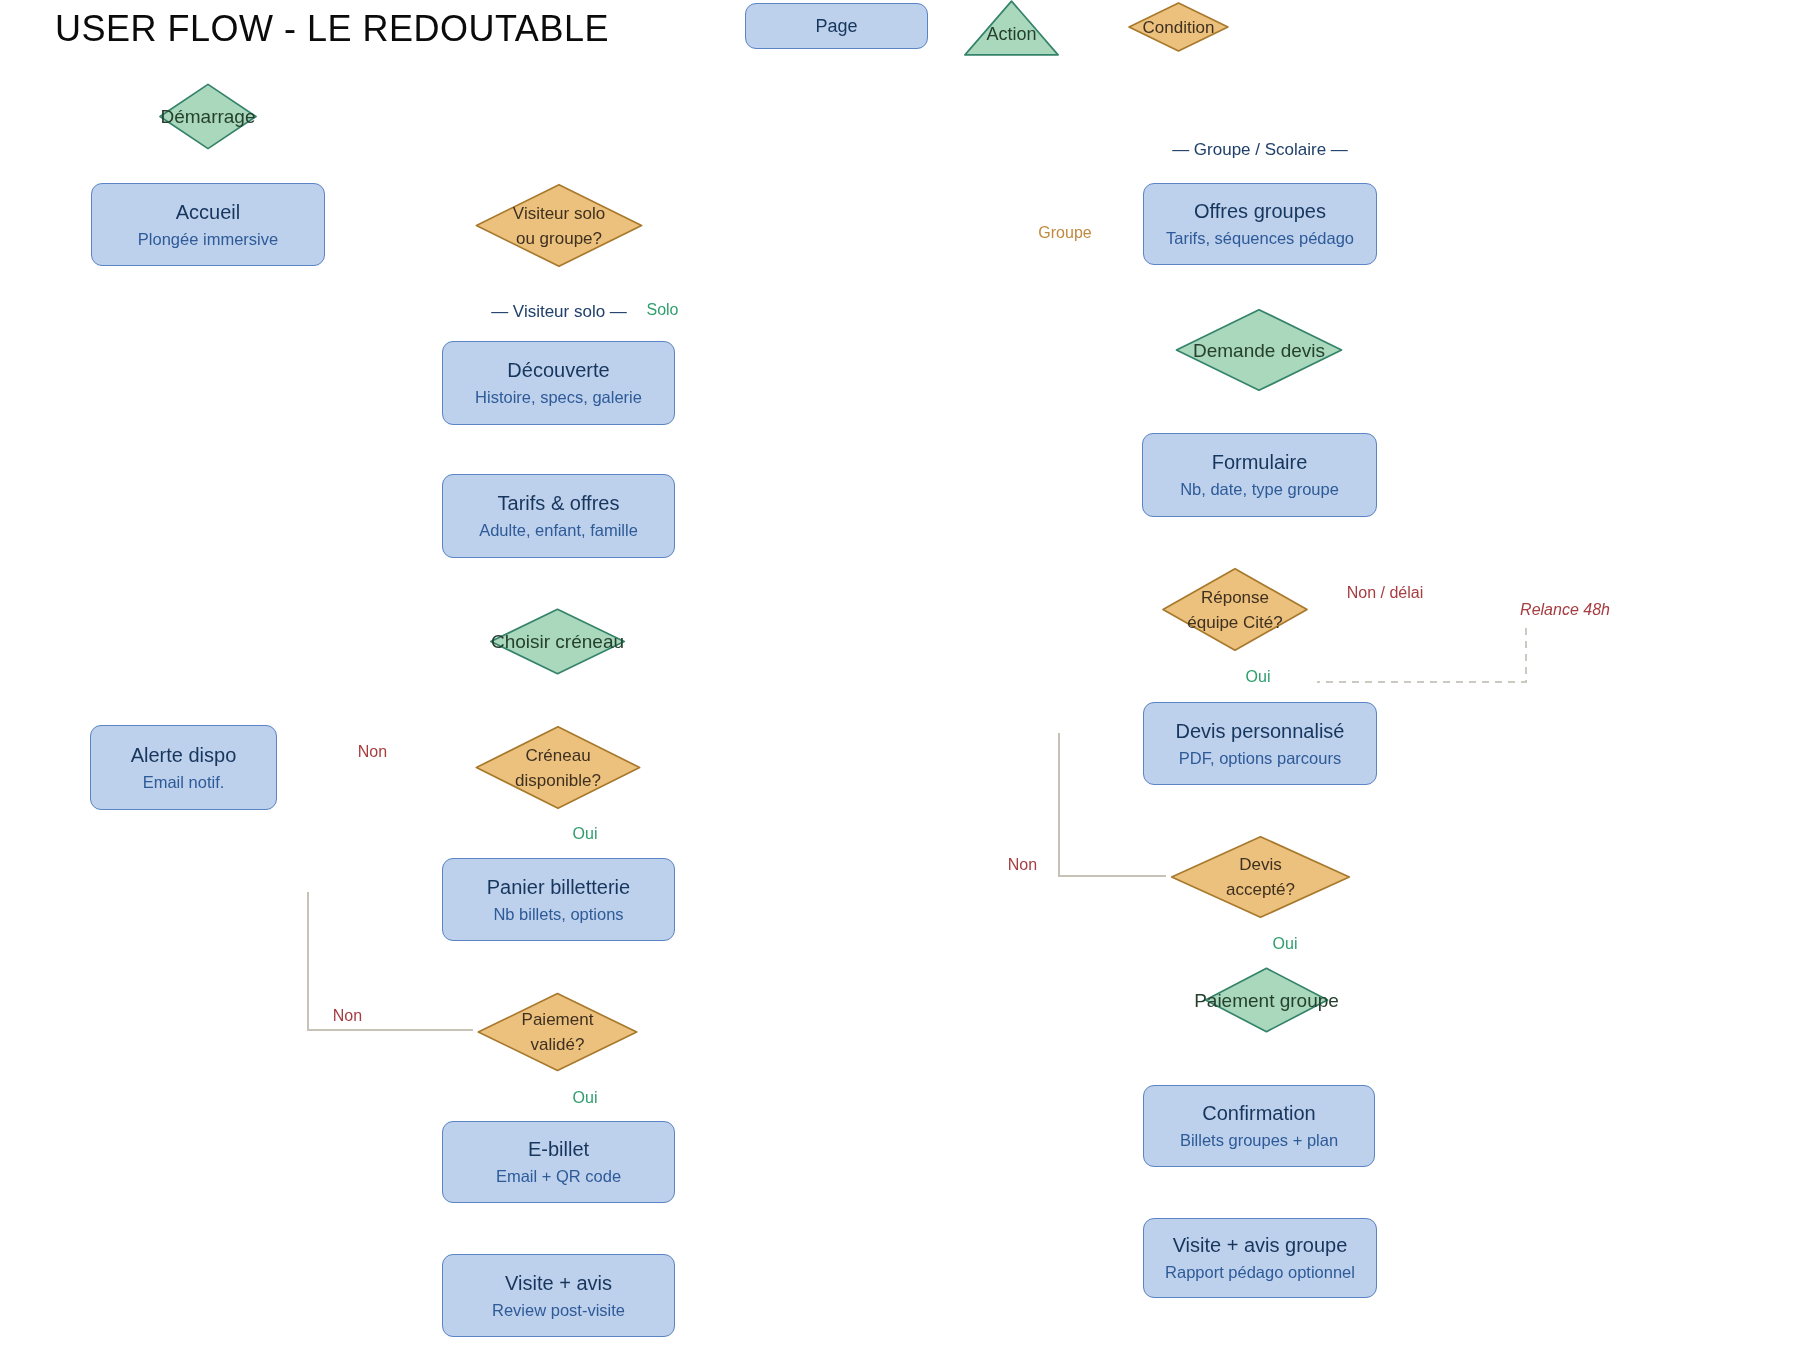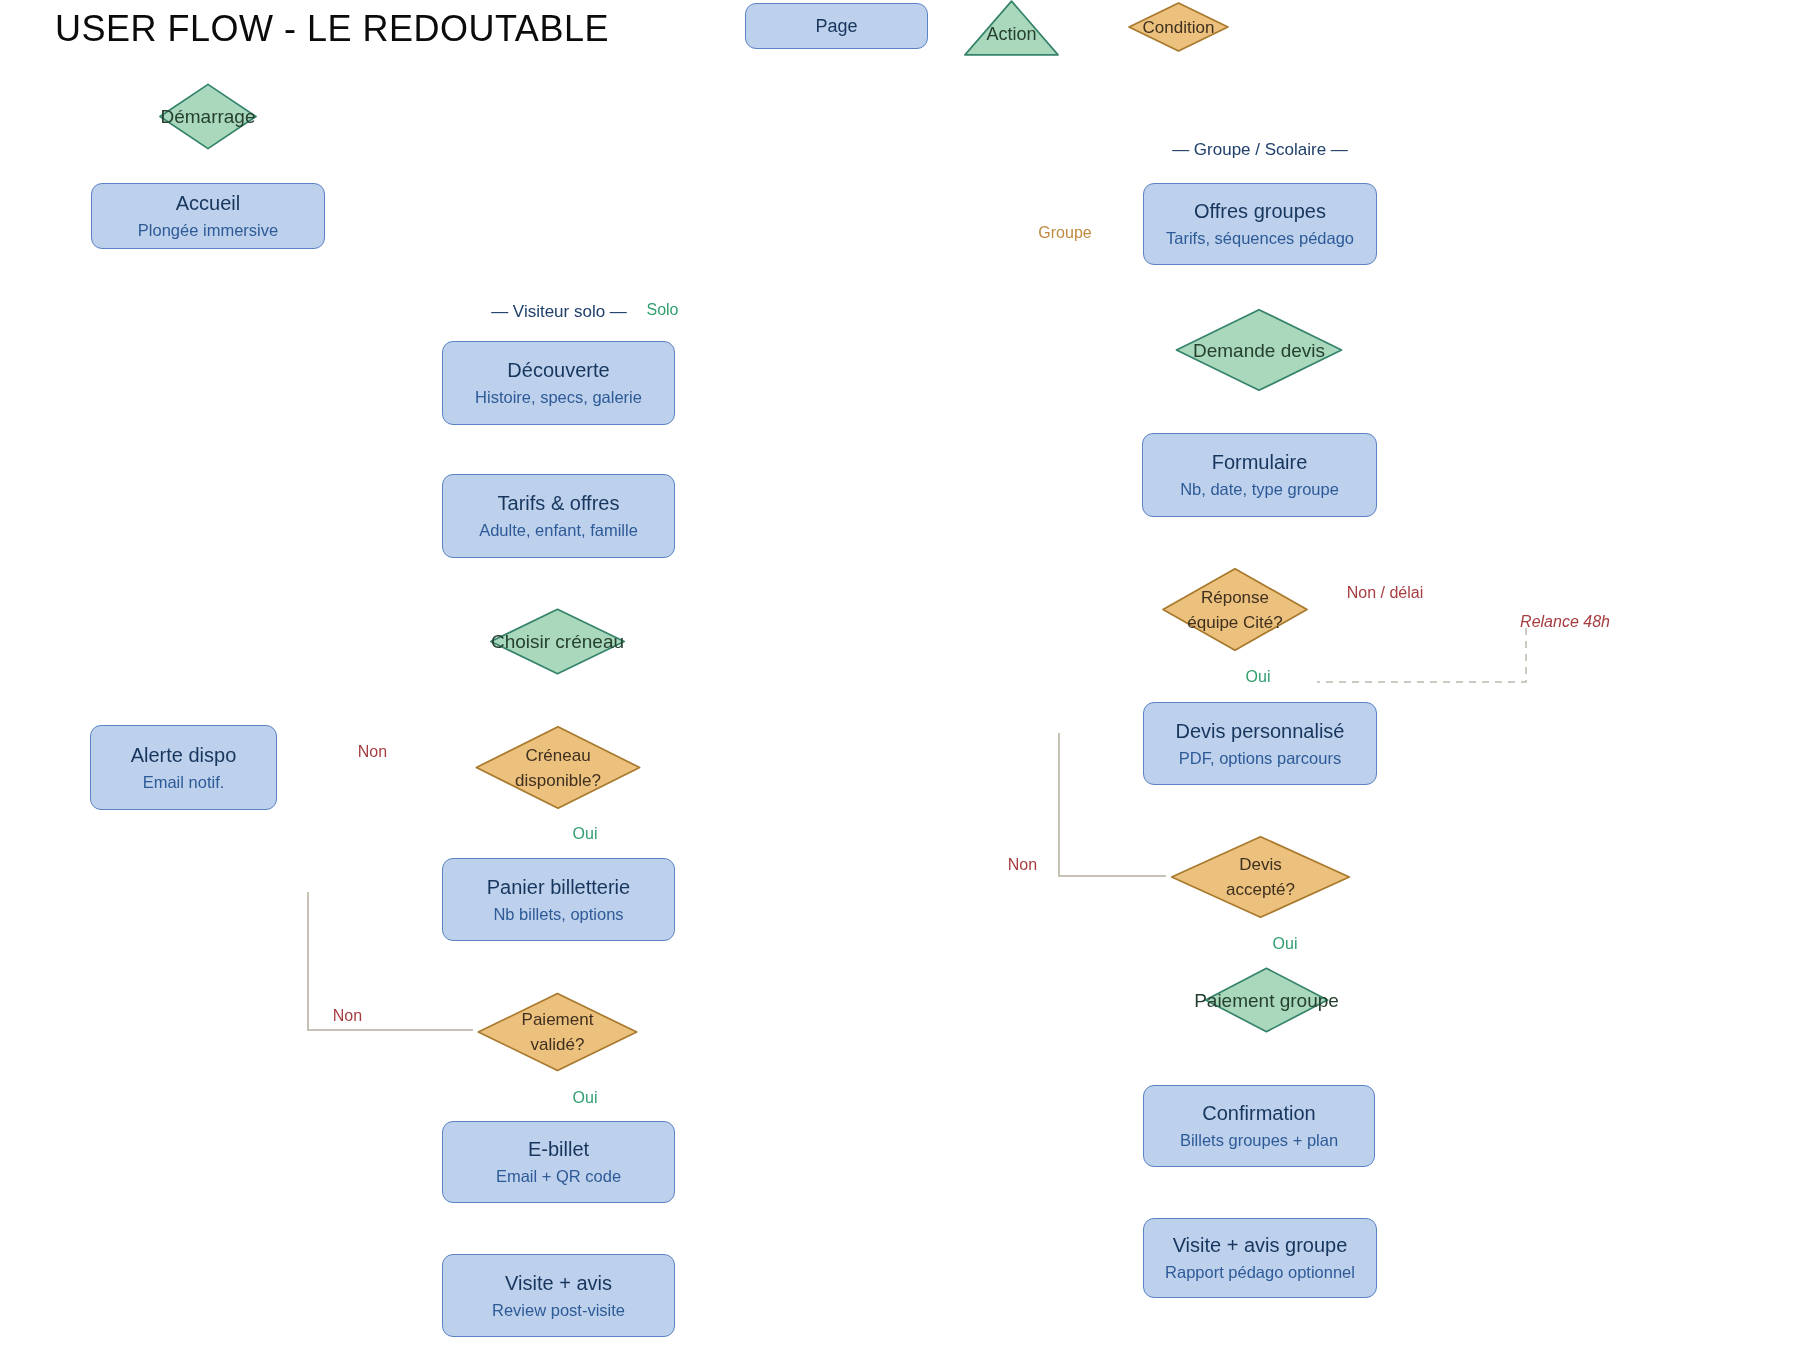--- a/index.html
+++ b/index.html
@@ -33,21 +33,21 @@
   }
   .orange-text { color:var(--diamond_text); font-size:17px; line-height:25px; }
   .green-text  { color:var(--green_text); font-size:19px; line-height:23px; }
   .legend-text-blue { color:var(--box_title); font-size:18px; }
   
   .label { position:absolute; font-size:16px; white-space:nowrap; text-align:center; }
   .label.no   { color:var(--no_label); }
   .label.yes  { color:var(--yes_label); }
   .label.solo { color:var(--yes_label); }
   .label.grp  { color:var(--groupe_label); }
-  .label.note { color:var(--no_label); font-style:italic;margin-top:12px; }
+  .label.note { color:var(--no_label); font-style:italic; }
   .section-header {
     position:absolute; font-size:17px; color:var(--section_header);
     text-align:center; white-space:nowrap;
   }
   .connectors { position:absolute; left:0; top:0; pointer-events:none; }
   .connectors path { fill:none; stroke-width:2px; }
   .connectors path.solid  { stroke:var(--connector); }
   .connectors path.dashed { stroke:var(--dashed_connector); stroke-dasharray:7 6; }
 </style>
 </head>
@@ -87,25 +87,34 @@
 
   <div class="shape-wrap diamond-green" style="left:158px; top:83px; width:100px; height:67px;">
     <svg viewBox="0 0 100 100" preserveAspectRatio="none">
         <polygon points="50,2 98,50 50,98 2,50"></polygon>
       </svg>
     <div class="shape-label">
       <span class="green-text">Démarrage</span>
     </div>
   </div>
 
-  <div class="box" style="left:91px; top:183px; width:234px; height:66px;">
+  <div class="box" style="left:91px; top:183px; width:234px; height:83px;">
     <div class="title">Accueil</div>
     <div class="subtitle">Plongée immersive</div>
   </div>
 
+  <div class="shape-wrap diamond-orange" style="left:473px; top:183px; width:172px; height:85px;">
+    <svg viewBox="0 0 100 100" preserveAspectRatio="none">
+        <polygon points="50,2 98,50 50,98 2,50"></polygon>
+      </svg>
+    <div class="shape-label">
+      <span class="orange-text">Visiteur solo</span>
+      <span class="orange-text">ou groupe?</span>
+    </div>
+  </div>
 
   <div class="section-header" style="left:473px; top:302px; width:172px;">— Visiteur solo —</div>
   <div class="label solo" style="left:640px; top:301px; width:45px;">Solo</div>
 
   <div class="box" style="left:442px; top:341px; width:233px; height:84px;">
     <div class="title">Découverte</div>
     <div class="subtitle">Histoire, specs, galerie</div>
   </div>
 
   <div class="box" style="left:442px; top:474px; width:233px; height:84px;">

